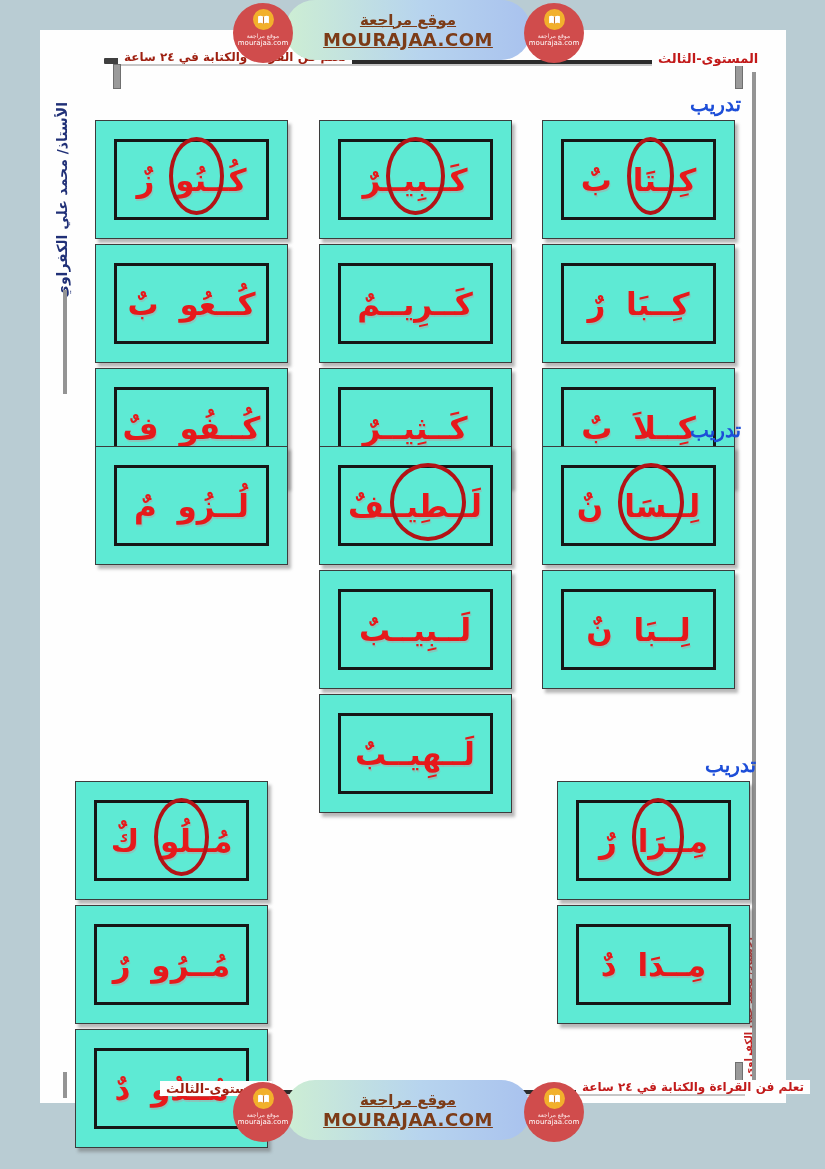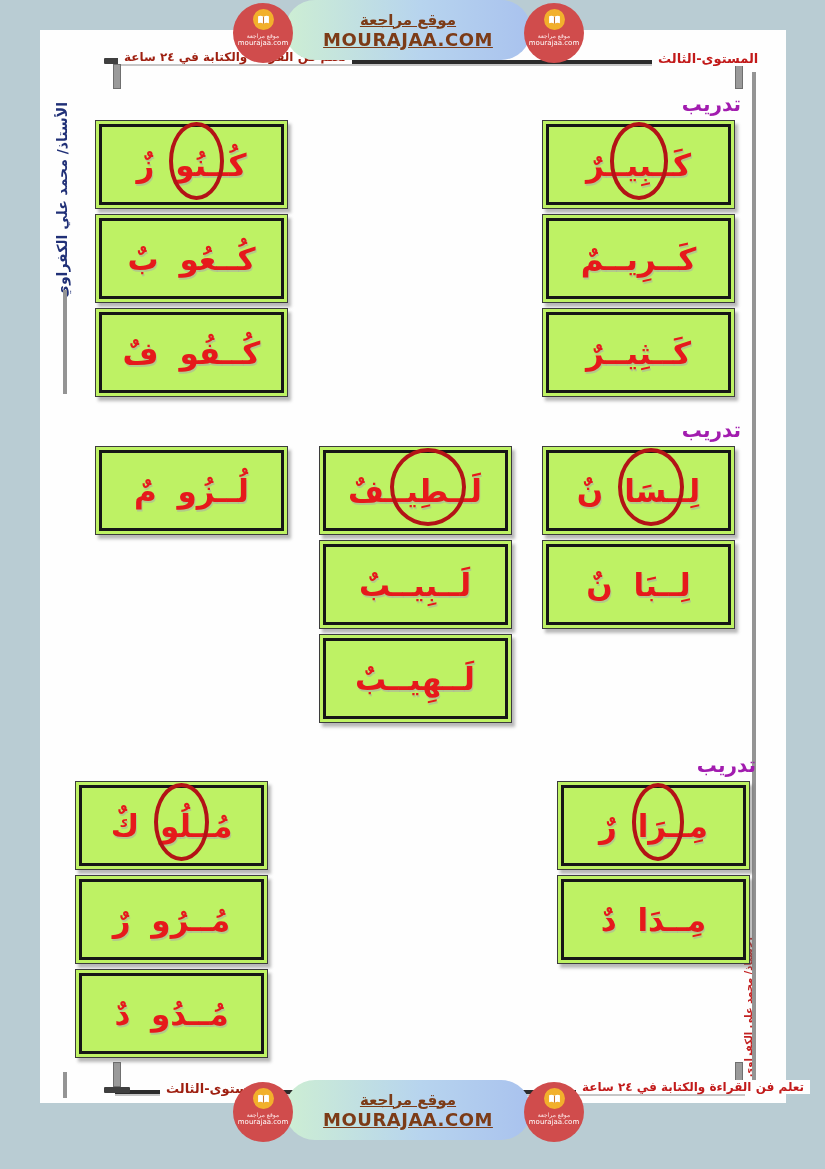--- a/index.html
+++ b/index.html
@@ -48,24 +48,24 @@
   .vline { position:absolute; width:4px; background:#949494; }
   .vl-left-mid { left:63px; top:290px; height:104px; }
   .vl-left-bot { left:63px; top:1072px; height:26px; }
   .vl-right { left:752px; top:72px; height:1016px; }
 
   
   .exercise { position:absolute; direction:rtl; z-index:2; }
   .ex1 { left:95px; top:92px; width:640px; }
   .ex2 { left:95px; top:418px; width:640px; }
   .ex3 { left:75px; top:753px; width:675px; }
-  .ex-label { font-size:20px; font-weight:bold; color:#a21caf; text-align:right; margin:0 -6px 4px 0; }
+  .ex-label { font-size:20px; font-weight:bold; color:#1d4ed8; text-align:right; margin:0 -6px 4px 0;font-family:Liberation Serif, serif; }
   .ex-grid { display:flex; justify-content:space-between; }
   .ex-col { width:193px; }
-  .cell { border:1.5px solid #3c3c3c; background:#bef264; padding:3px; margin-bottom:5px;
+  .cell { border:1.5px solid #3c3c3c; background:#5eead4; padding:18px; margin-bottom:5px;
           box-shadow:3px 4px 3px rgba(100,100,100,.45); }
   .cell-in { border:3px solid #161616; height:81px; display:flex; align-items:center; justify-content:center; overflow:visible; }
   .word { direction:rtl; white-space:nowrap; font-size:31px; font-weight:bold; color:#e6191b;
           word-spacing:10px; text-shadow:1px 2px 0 rgba(170,170,170,.55); }
   .circ { position:relative; display:inline-block; }
   .circ::before { content:''; position:absolute; left:-6px; right:-6px; top:-25px; bottom:-17px;
                   border:4px solid #b31316; border-radius:50%; }
 </style>
 </head>
 <body>
@@ -117,20 +117,37 @@
   <div class="vline vl-left-bot"></div>
   <div class="vline vl-right"></div>
 
   <div id="exercises-root">
       <section class="exercise ex1">
         <div class="ex-label">تدريب</div>
         <div class="ex-grid">
           <div class="ex-col">
             <div class="cell">
               <div class="cell-in">
+                <div class="word"><span>كِـ</span><span class="circ">ـتَا</span><span> بٌ</span></div>
+              </div>
+            </div>
+            <div class="cell">
+              <div class="cell-in">
+                <div class="word">كِــبَا رٌ</div>
+              </div>
+            </div>
+            <div class="cell">
+              <div class="cell-in">
+                <div class="word">كِــلاَ بٌ</div>
+              </div>
+            </div>
+          </div>
+          <div class="ex-col">
+            <div class="cell">
+              <div class="cell-in">
                 <div class="word"><span>كَـ</span><span class="circ">ـبِيـ</span><span>ـرٌ</span></div>
               </div>
             </div>
             <div class="cell">
               <div class="cell-in">
                 <div class="word">كَــرِيــمٌ</div>
               </div>
             </div>
             <div class="cell">
               <div class="cell-in">

